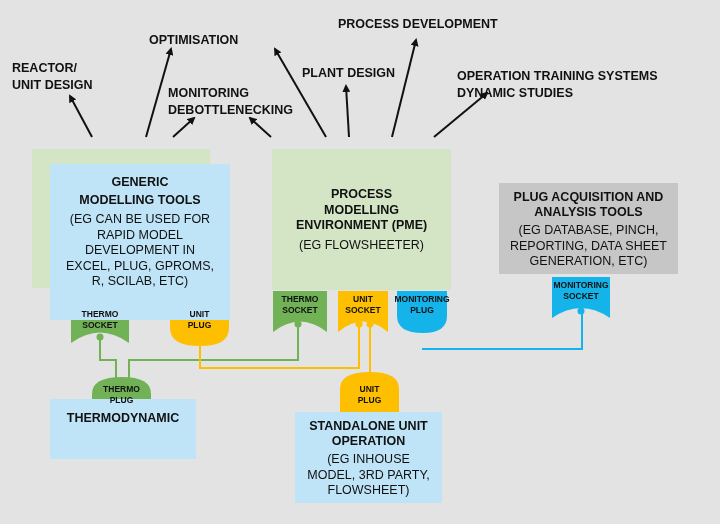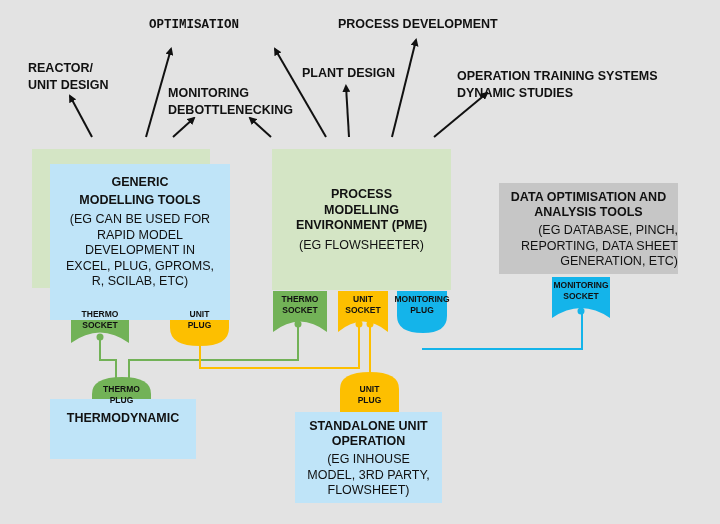--- a/index.html
+++ b/index.html
@@ -53,25 +53,25 @@
   <circle cx="370" cy="324" r="3.5" fill="#fdbf00"></circle>
   <path d="M397,291 L447,291 L447,316 Q447,333 423,333 Q397,333 397,316 Z" fill="#14b4ea"></path>
 
   <path d="M552,277 L610,277 L610,318 Q581,298 552,318 Z" fill="#14b4ea"></path>
   <circle cx="581" cy="311" r="3.5" fill="#14b4ea"></circle>
 
   <path d="M92,411 L92,394 Q92,377 122,377 Q151,377 151,394 L151,411 Z" fill="#72b257"></path>
   <path d="M340,412 L340,389 Q340,372 370,372 Q399,372 399,389 L399,412 Z" fill="#fdbf00"></path>
 </svg>
 
-<div class="lbl" style="left:28px;top:60px;">
+<div class="lbl" style="left:12px;top:60px;">
   <div>REACTOR/</div>
   <div>UNIT DESIGN</div>
 </div>
-<div class="lbl" style="left:149px;top:17px;font-family:Liberation Mono, monospace;">OPTIMISATION</div>
+<div class="lbl" style="left:149px;top:32px;">OPTIMISATION</div>
 <div class="lbl" style="left:168px;top:85px;">
   <div>MONITORING</div>
   <div>DEBOTTLENECKING</div>
 </div>
 <div class="lbl" style="left:302px;top:65px;">PLANT DESIGN</div>
 <div class="lbl" style="left:338px;top:16px;">PROCESS DEVELOPMENT</div>
 <div class="lbl" style="left:457px;top:68px;">
   <div>OPERATION TRAINING SYSTEMS</div>
   <div>DYNAMIC STUDIES</div>
 </div>
@@ -97,24 +97,24 @@
     <div>MODELLING</div>
     <div>ENVIRONMENT (PME)</div>
   </div>
   <div class="sub" style="margin-top:3px;">
     <div>(EG FLOWSHEETER)</div>
   </div>
 </div>
 
 <div class="box gray-bg" style="left:499px;top:183px;width:179px;height:91px;padding-top:7px;">
   <div class="title" style="line-height:15px;">
-    <div>DATA OPTIMISATION AND</div>
+    <div>PLUG ACQUISITION AND</div>
     <div>ANALYSIS TOOLS</div>
   </div>
-  <div class="sub" style="line-height:15.5px;margin-top:3px;text-align:right;">
+  <div class="sub" style="line-height:15.5px;margin-top:3px;">
     <div>(EG DATABASE, PINCH,</div>
     <div>REPORTING, DATA SHEET</div>
     <div>GENERATION, ETC)</div>
   </div>
 </div>
 
 <div class="box blue-bg" style="left:50px;top:399px;width:146px;height:60px;padding-top:12px;">
   <div class="title" style="line-height:15px;">
     <div>THERMODYNAMIC</div>
   </div>

